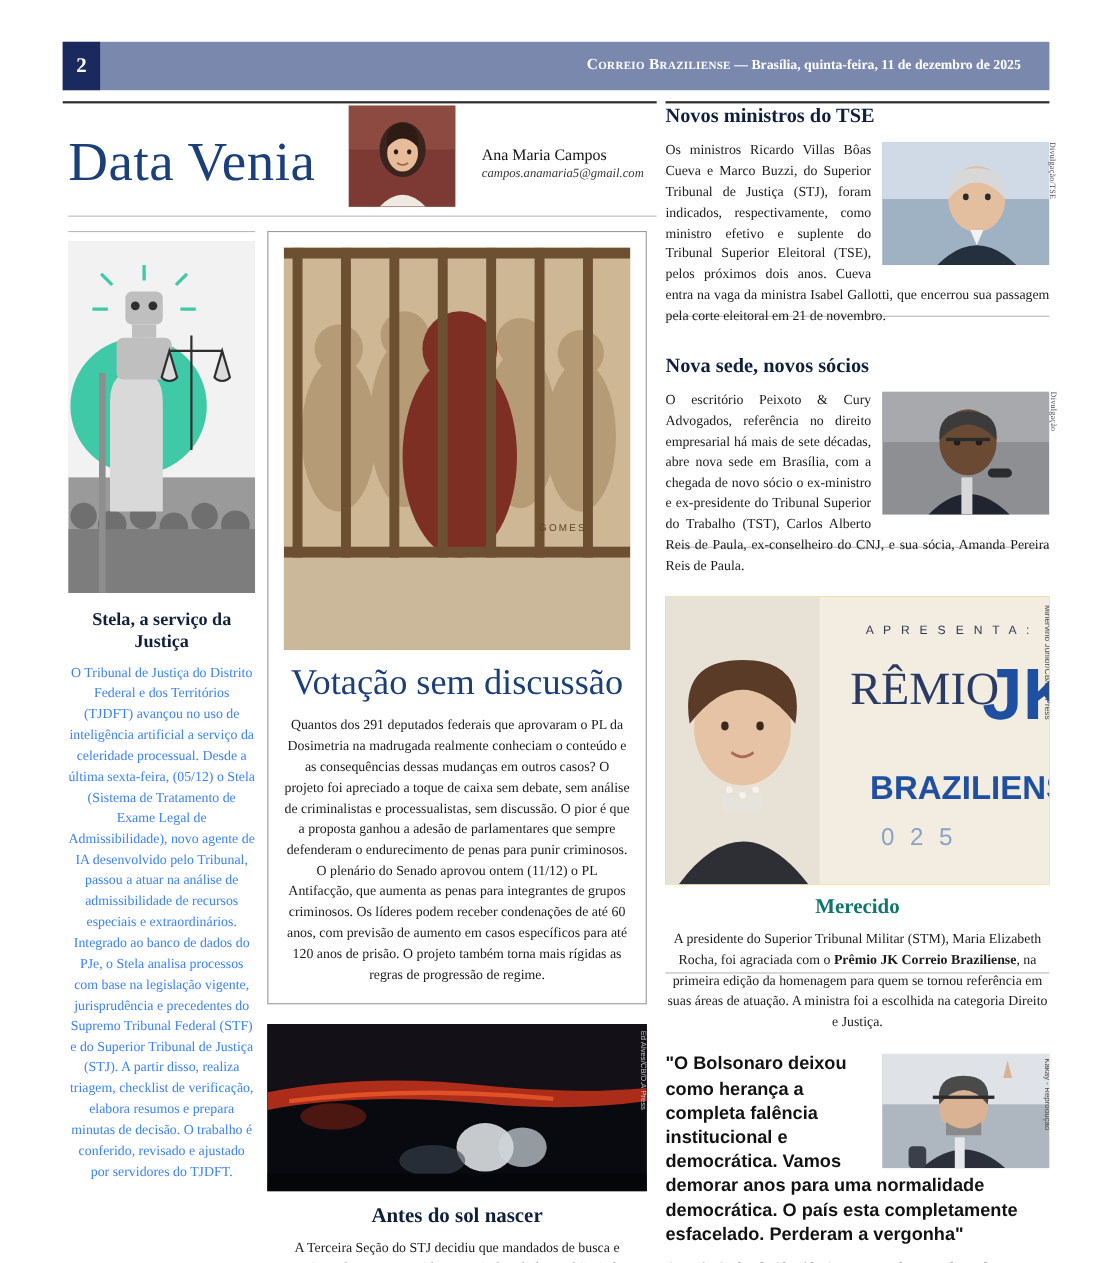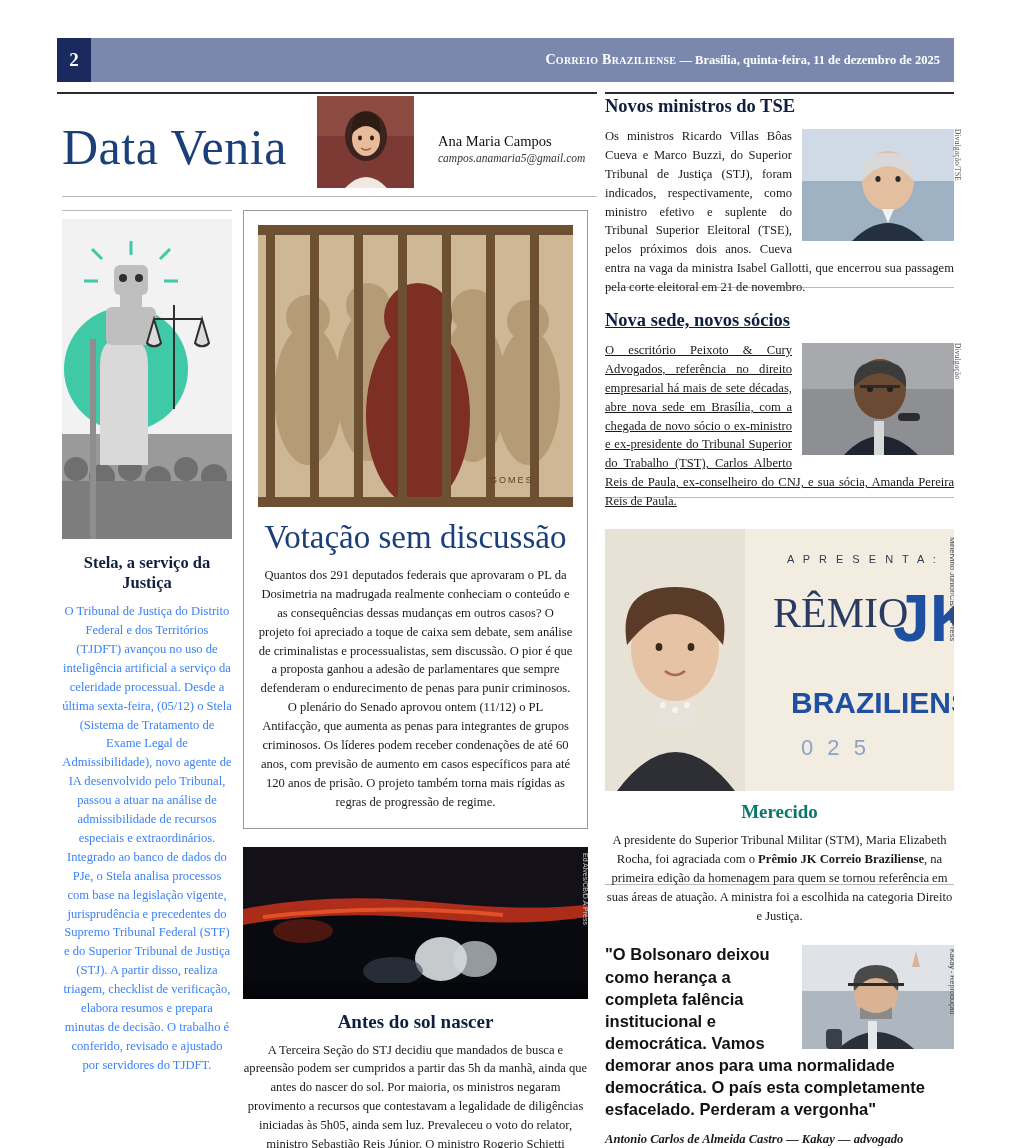--- a/index.html
+++ b/index.html
@@ -24,21 +24,21 @@
     display:flex; align-items:center; justify-content:center;
     font-family:"Liberation Serif", serif; font-weight:bold; font-size:19px;
   }
   .mast-title {
     color:#ffffff; font-size:36px; font-weight:bold; letter-spacing:-0.5px;
     padding-left:10px; line-height:44px; white-space:nowrap;
   }
   .mast-title .amp { color:#1b2a5e; font-weight:bold; }
   .scales { margin-left:6px; opacity:.92; }
   .mast-right {
-    margin-left:auto; padding-right:14px; color:#ffffff;
+    margin-left:auto; padding-right:26px; color:#ffffff;
     font-size:12.5px; font-weight:bold; white-space:nowrap;
     font-family:"Liberation Serif", serif;
   }
   .mast-right .sc { font-variant:small-caps; font-size:14px; letter-spacing:.3px;}
 
   
   .rule { position:absolute; background:#b9b9b9; height:1px; }
   .rule-dark { background:#2b2b2b; height:2px; }
 
   
@@ -62,21 +62,21 @@
     text-align:center; font-size:16.5px; font-weight:bold; color:#0f1f3d;
     line-height:1.22; margin-top:14px; font-family:"Liberation Serif", serif;
   }
   .left-body {
     text-align:center; font-size:12.6px; line-height:1.5; color:#3b82f6; margin-top:9px;
   }
 
   
   .col-center { position:absolute; left:243px; top:210px; width:345px; }
   .center-box { border:1px solid #9a9a9a; padding:14px 14px 16px 14px; background:#fff; }
-  .art-center-img { width:100%; height:282px; background:#cbb89a; position:relative; overflow:hidden; }
+  .art-center-img { width:100%; height:366px; background:#cbb89a; position:relative; overflow:hidden; }
   .center-title {
     text-align:center; font-size:33px; color:#1b3f79; line-height:1.12;
     margin:12px 0 10px 0; font-family:"Liberation Serif", serif;
   }
   .center-body { text-align:center; font-size:12.6px; line-height:1.5; }
   .center-sub {
     text-align:center; font-size:19px; color:#1b3f79; margin:16px 0 8px 0;
     font-family:"Liberation Serif", serif;
   }
   .night-img { width:345px; height:152px; margin-top:18px; position:relative; overflow:hidden; background:#0b0b12; }
@@ -279,21 +279,21 @@
               <ellipse cx="76" cy="50" rx="2.6" ry="3" fill="#2a2a2a"></ellipse>
               <ellipse cx="96" cy="50" rx="2.6" ry="3" fill="#2a2a2a"></ellipse>
             </svg>
           </div>
           <div class="credit">Divulgação/TSE</div>
         </div>
         <span>Os ministros Ricardo Villas Bôas Cueva e Marco Buzzi, do Superior Tribunal de Justiça (STJ), foram indicados, respectivamente, como ministro efetivo e suplente do Tribunal Superior Eleitoral (TSE), pelos próximos dois anos. Cueva entra na vaga da ministra Isabel Gallotti, que encerrou sua passagem pela corte eleitoral em 21 de novembro.</span>
       </div>
     </div>
 
-    <div style="margin-top:13px;text-decoration:underline;">
+    <div style="margin-top:26px;">
       <div class="r-head">Nova sede, novos sócios</div>
       <div class="r-flow clearfix">
         <div class="r-img-wrap">
           <div class="r-img">
             <svg width="152" height="112" viewBox="0 0 152 112" preserveAspectRatio="none">
               <rect width="152" height="112" fill="#8d8f92"></rect>
               <rect y="0" width="152" height="46" fill="#a7a9ac"></rect>
               <ellipse cx="78" cy="46" rx="26" ry="30" fill="#6a4a33"></ellipse>
               <path d="M52 44 q26 -28 52 0 q2 -26 -26 -26 q-28 0 -26 26z" fill="#3b3b3b"></path>
               <path d="M42 112 q36 -38 74 0 z" fill="#1f2430"></path>

